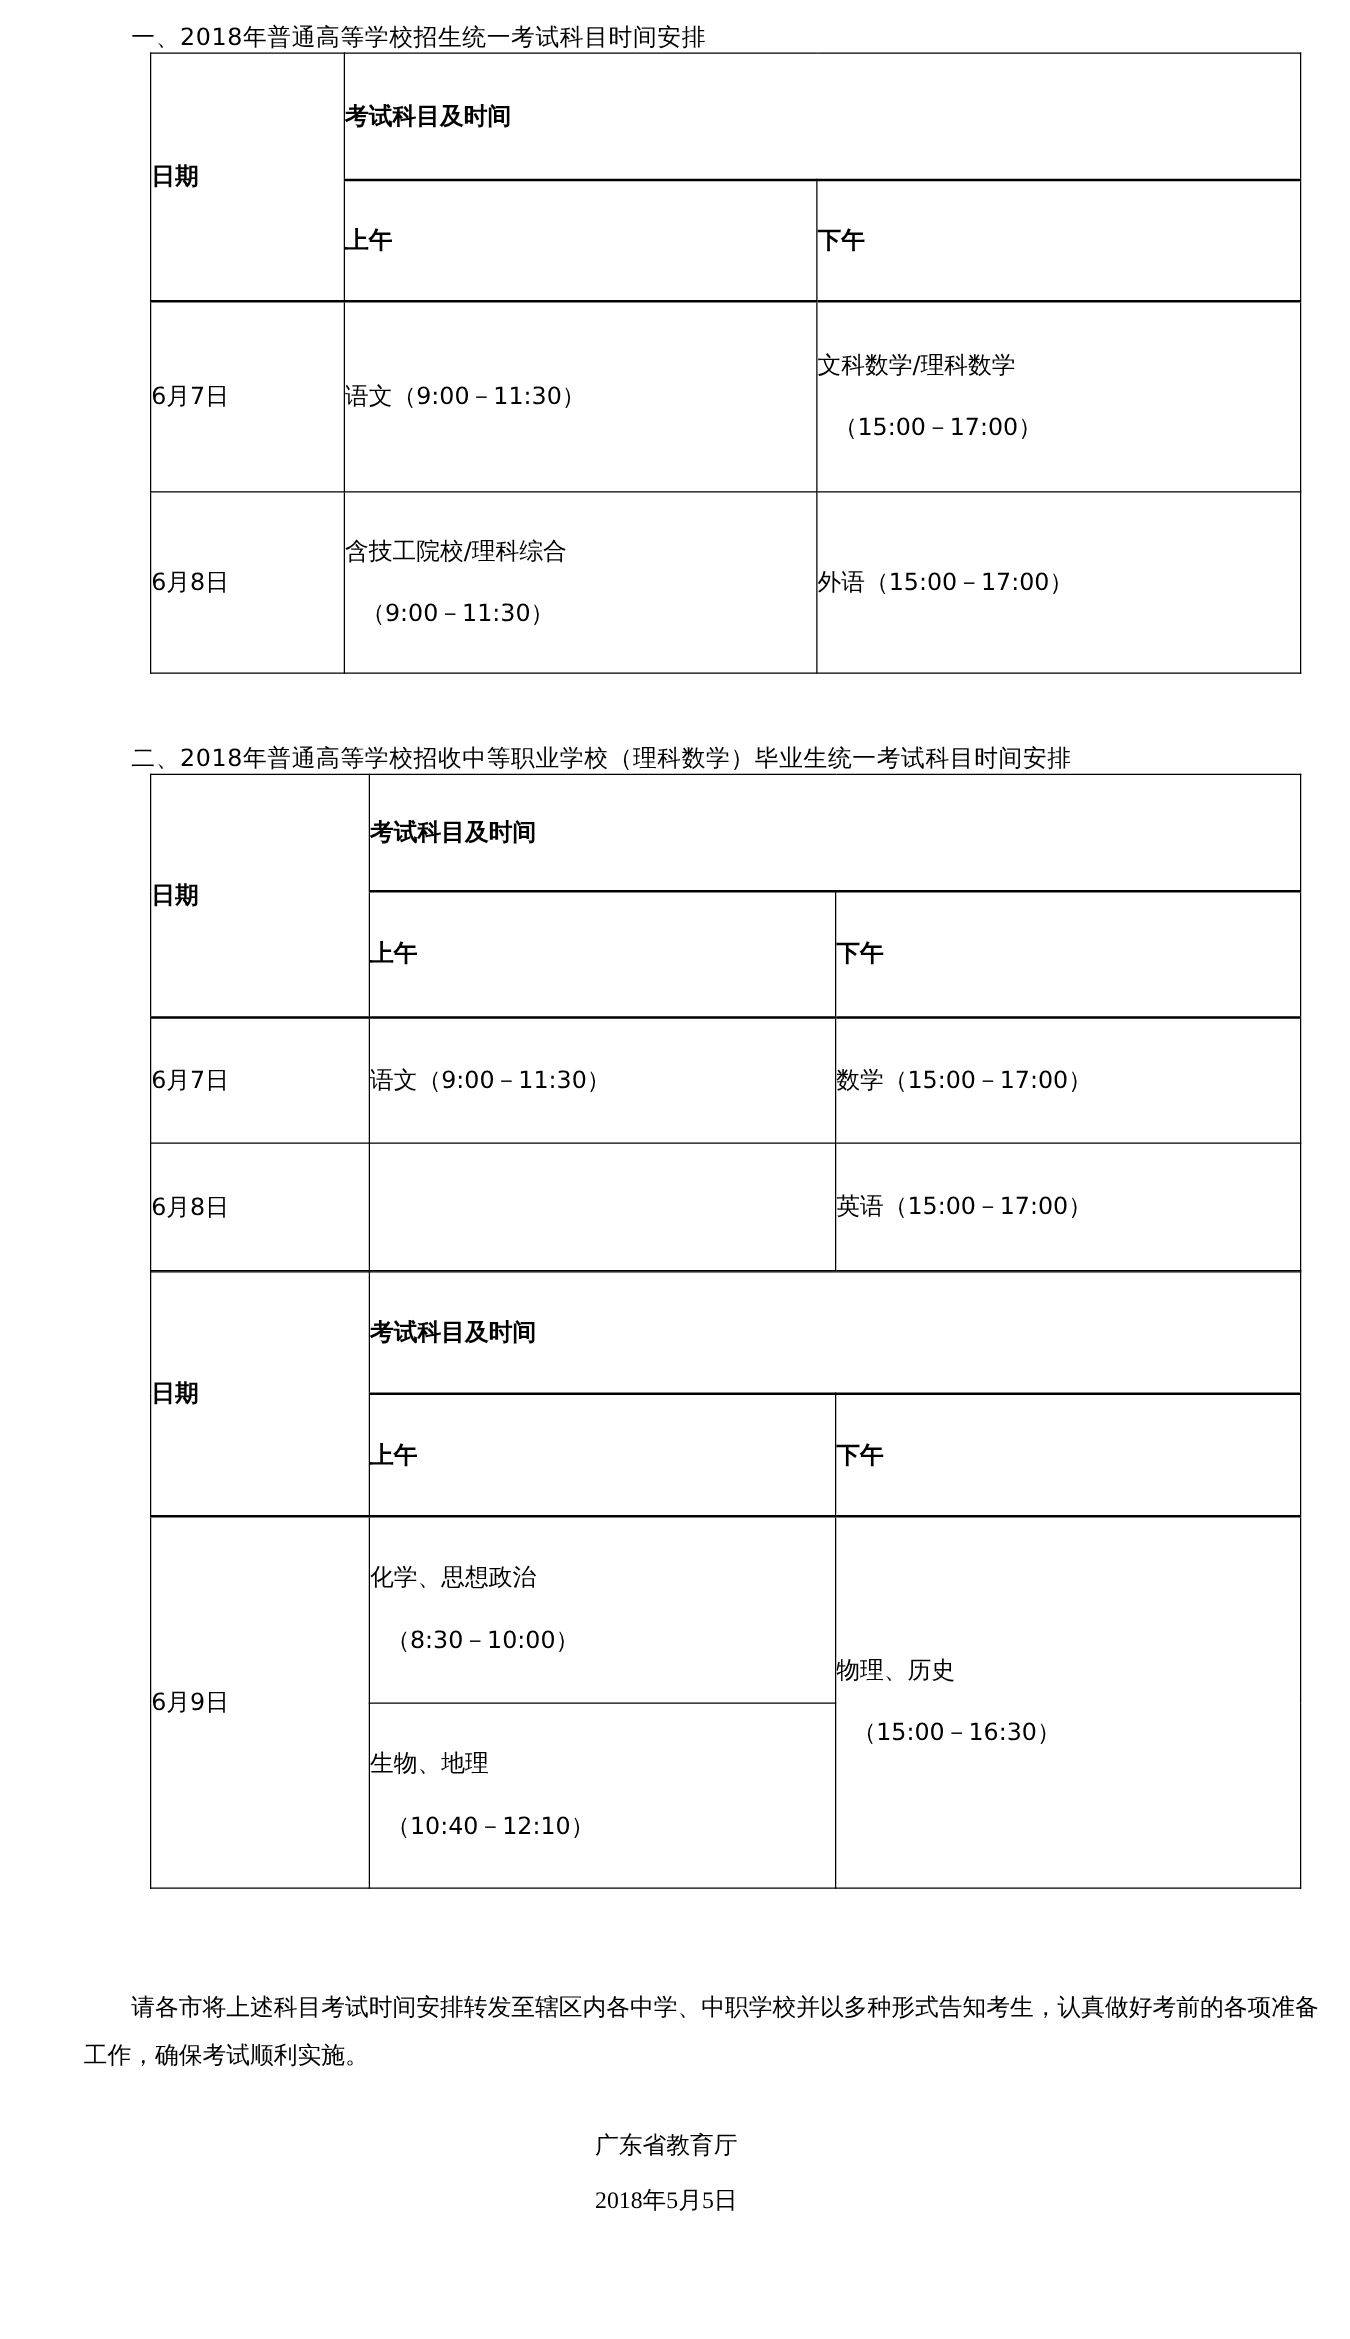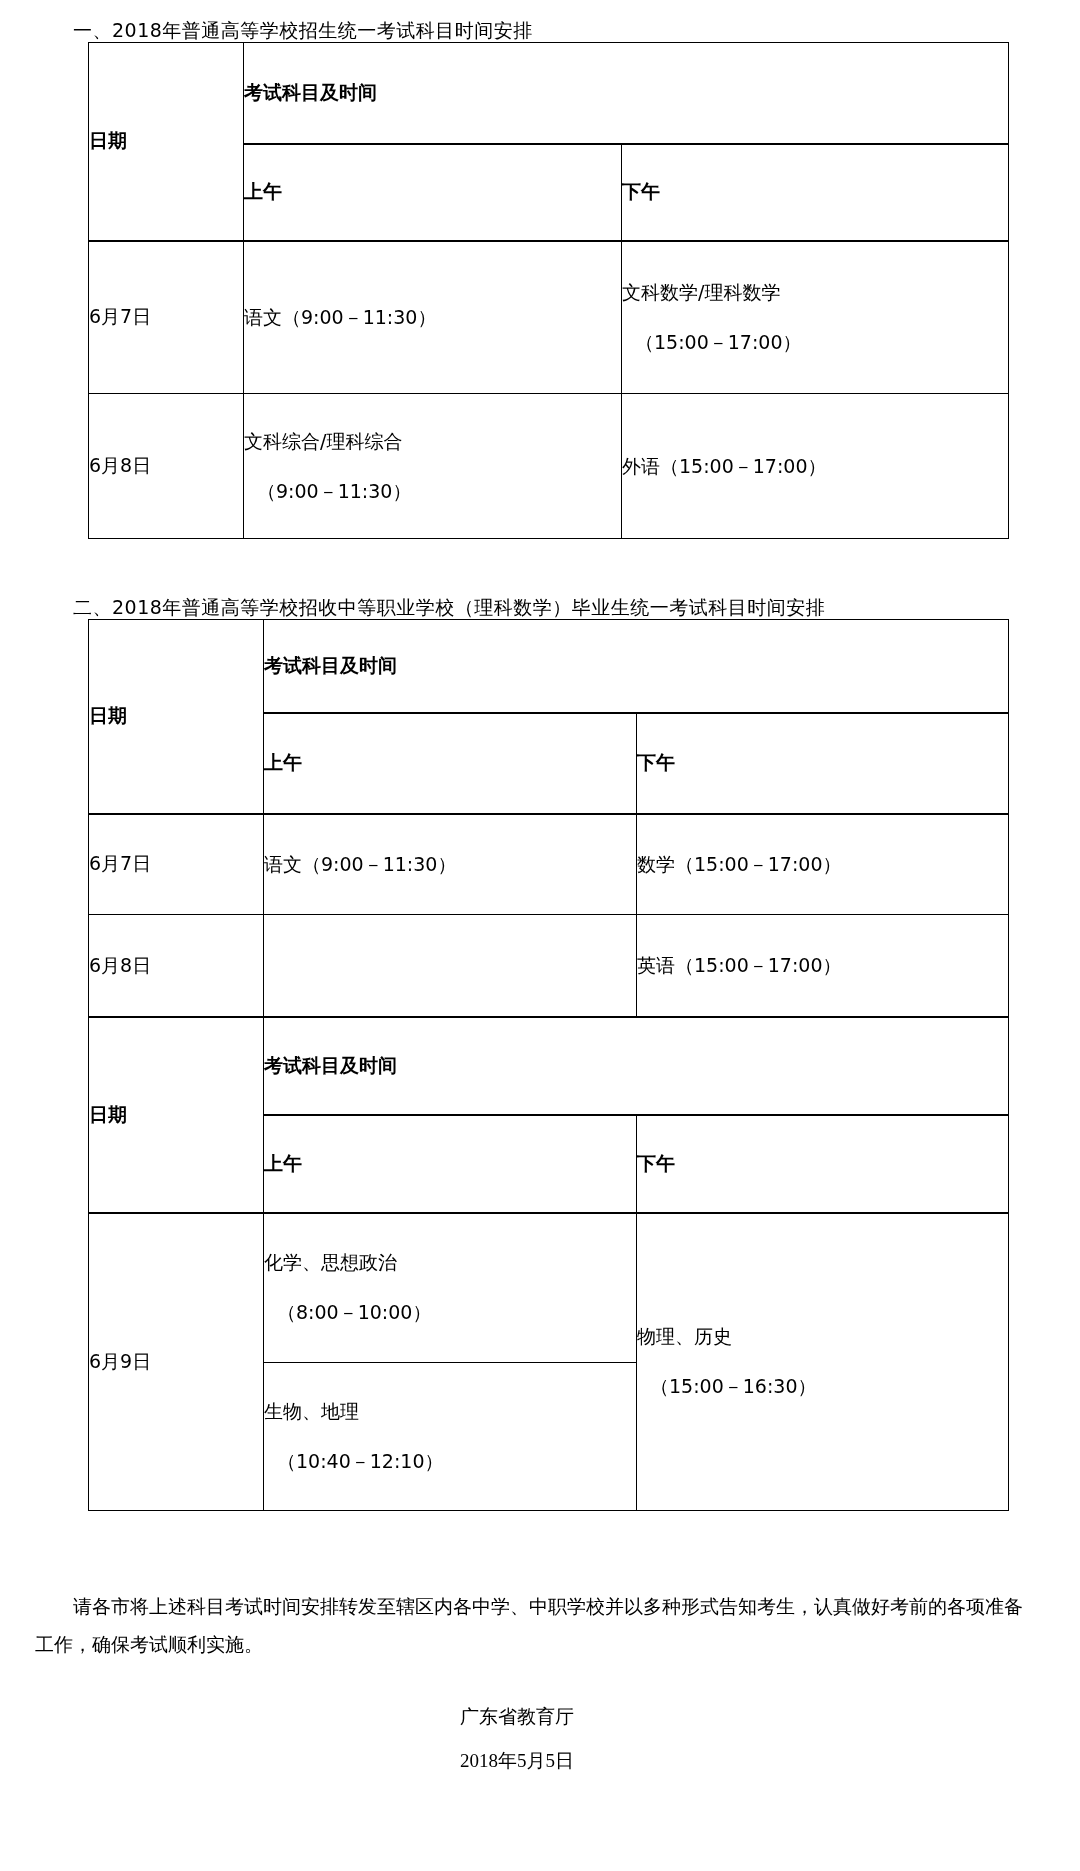--- a/index.html
+++ b/index.html
@@ -5,21 +5,21 @@
   html, body { margin: 0; padding: 0; }
   body {
     width: 1080px;
     height: 1871px;
     background: #ffffff;
     color: #000000;
     font-family: "DejaVu Sans", "Liberation Sans", sans-serif;
     font-size: 19px;
     overflow: hidden;
   }
-  .page { padding-top: 18px; }
+  .page { padding-top: 18px; padding-left: 32px; }
 
   .heading {
     margin: 0 0 0 73px;
     line-height: 24px;
     font-weight: 400;
     letter-spacing: 0.5px;
   }
   .heading.h2 { margin-top: 56px; }
   .heading.h3 { margin-top: 48px; }
 
@@ -116,21 +116,21 @@
         <div class="cell-line">语文（9:00－11:30）</div>
       </td>
       <td class="content">
         <div class="cell-line">文科数学/理科数学</div>
         <div class="cell-line">（15:00－17:00）</div>
       </td>
     </tr>
     <tr class="br2">
       <td class="datecol">6月8日</td>
       <td class="content">
-        <div class="cell-line">文科综合/理科综合</div>
+        <div class="cell-line">含技工院校/理科综合</div>
         <div class="cell-line">（9:00－11:30）</div>
       </td>
       <td class="content">
         <div class="cell-line">外语（15:00－17:00）</div>
       </td>
     </tr>
   </tbody>
     </table>
 
   <p class="heading h2">二、2018年普通高等学校招收中等职业学校（理科数学）毕业生统一考试科目时间安排</p>
@@ -180,21 +180,21 @@
       <td colspan="2" class="hdr subjects-hdr">考试科目及时间</td>
     </tr>
     <tr class="hr2">
       <td class="hdr content">上午</td>
       <td class="hdr content">下午</td>
     </tr>
     <tr class="br1">
       <td rowspan="2" class="datecol">6月9日</td>
       <td class="content">
         <div class="cell-line">化学、思想政治</div>
-        <div class="cell-line">（8:00－10:00）</div>
+        <div class="cell-line">（8:30－10:00）</div>
       </td>
       <td rowspan="2" class="content">
         <div class="cell-line">物理、历史</div>
         <div class="cell-line">（15:00－16:30）</div>
       </td>
     </tr>
     <tr class="br2">
       <td class="content">
         <div class="cell-line">生物、地理</div>
         <div class="cell-line">（10:40－12:10）</div>

